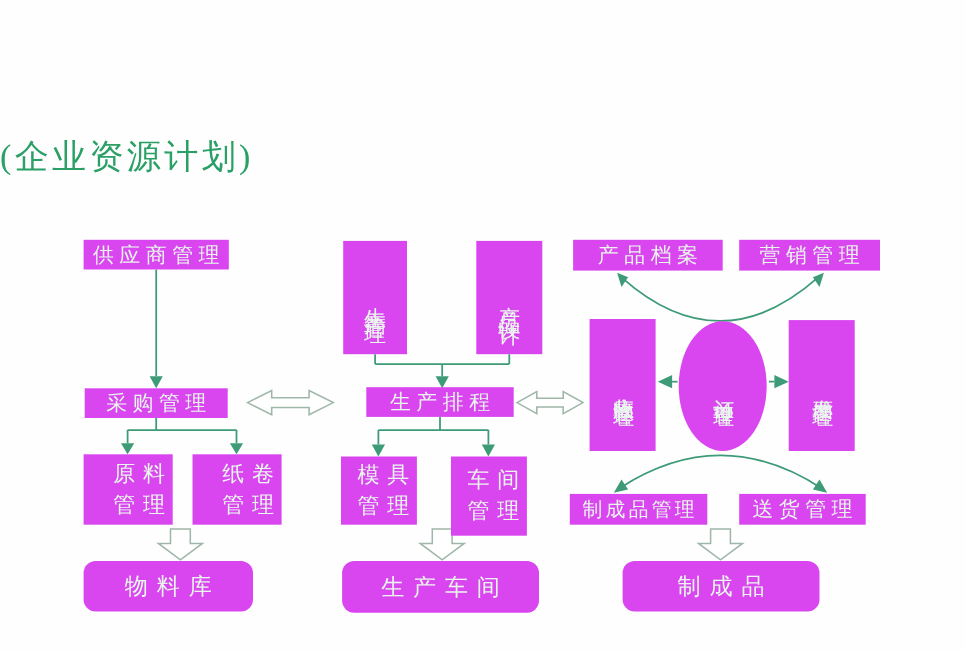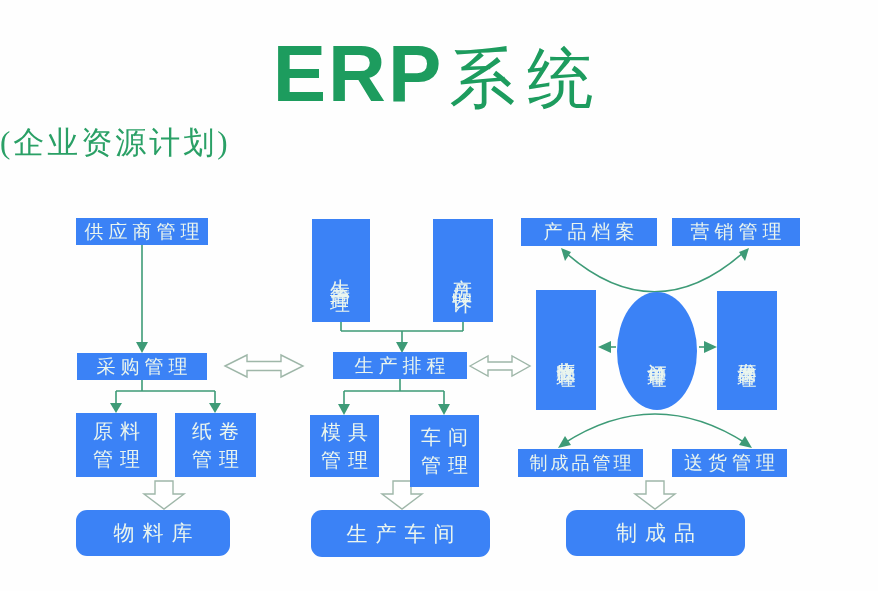--- a/index.html
+++ b/index.html
@@ -19,46 +19,45 @@
   .title-zh{
     font-family:"Liberation Serif","DejaVu Serif",serif;
     font-weight:400;font-size:66px;letter-spacing:12px;margin-left:6px;
   }
   .subtitle{
     position:absolute;left:0;top:122px;width:100%;
     color:#2aa066;font-size:31px;letter-spacing:3px;font-weight:400;
   }
   
   .node{
-    position:absolute;background:#3b82f6;color:#eaf5ee;
+    position:absolute;background:#d946ef;color:#eaf5ee;
     display:flex;align-items:center;justify-content:center;
     text-align:center;box-sizing:border-box;
   }
   .h1line{font-size:19px;letter-spacing:5px;padding-left:5px;}
   .h1line.small{font-size:18px;letter-spacing:3px;padding-left:3px;}
   .vbox{
     writing-mode:vertical-rl;text-orientation:upright;
     font-size:20px;letter-spacing:5px;padding-top:5px;
   }
   .vbox.tight{font-size:19px;letter-spacing:2px;padding-top:2px;}
-  .twoline{flex-direction:column;font-size:20px;line-height:28px;letter-spacing:7px;padding-left:7px;}
+  .twoline{flex-direction:column;font-size:20px;line-height:28px;letter-spacing:7px;padding-left:7px;align-items:flex-end;}
   .rounded{border-radius:11px;font-size:21px;letter-spacing:8px;padding-left:8px;}
   .ellipse{border-radius:50%;}
   
   svg.overlay{position:absolute;left:0;top:0;width:878px;height:591px;pointer-events:none;}
   .conn{stroke:#3e9b77;stroke-width:1.6;fill:none;}
   .ahead{fill:#3e9b77;stroke:none;}
   .hollow{fill:#ffffff;stroke:#9fb7a9;stroke-width:1.4;stroke-linejoin:miter;}
 </style>
 </head>
 <body>
 
 <div class="canvas">
 
-  <div class="title-row"><span class="title-en">ERP</span><span class="title-zh">系统</span></div>
   <div class="subtitle">(企业资源计划)</div>
 
   <svg class="overlay" viewBox="0 0 878 591">
 
     <g>
       <path class="conn" d="M142,245 L142,342"></path>
       <polygon class="ahead" points="136,342 148,342 142,353"></polygon>
     </g>
 
     <g>

